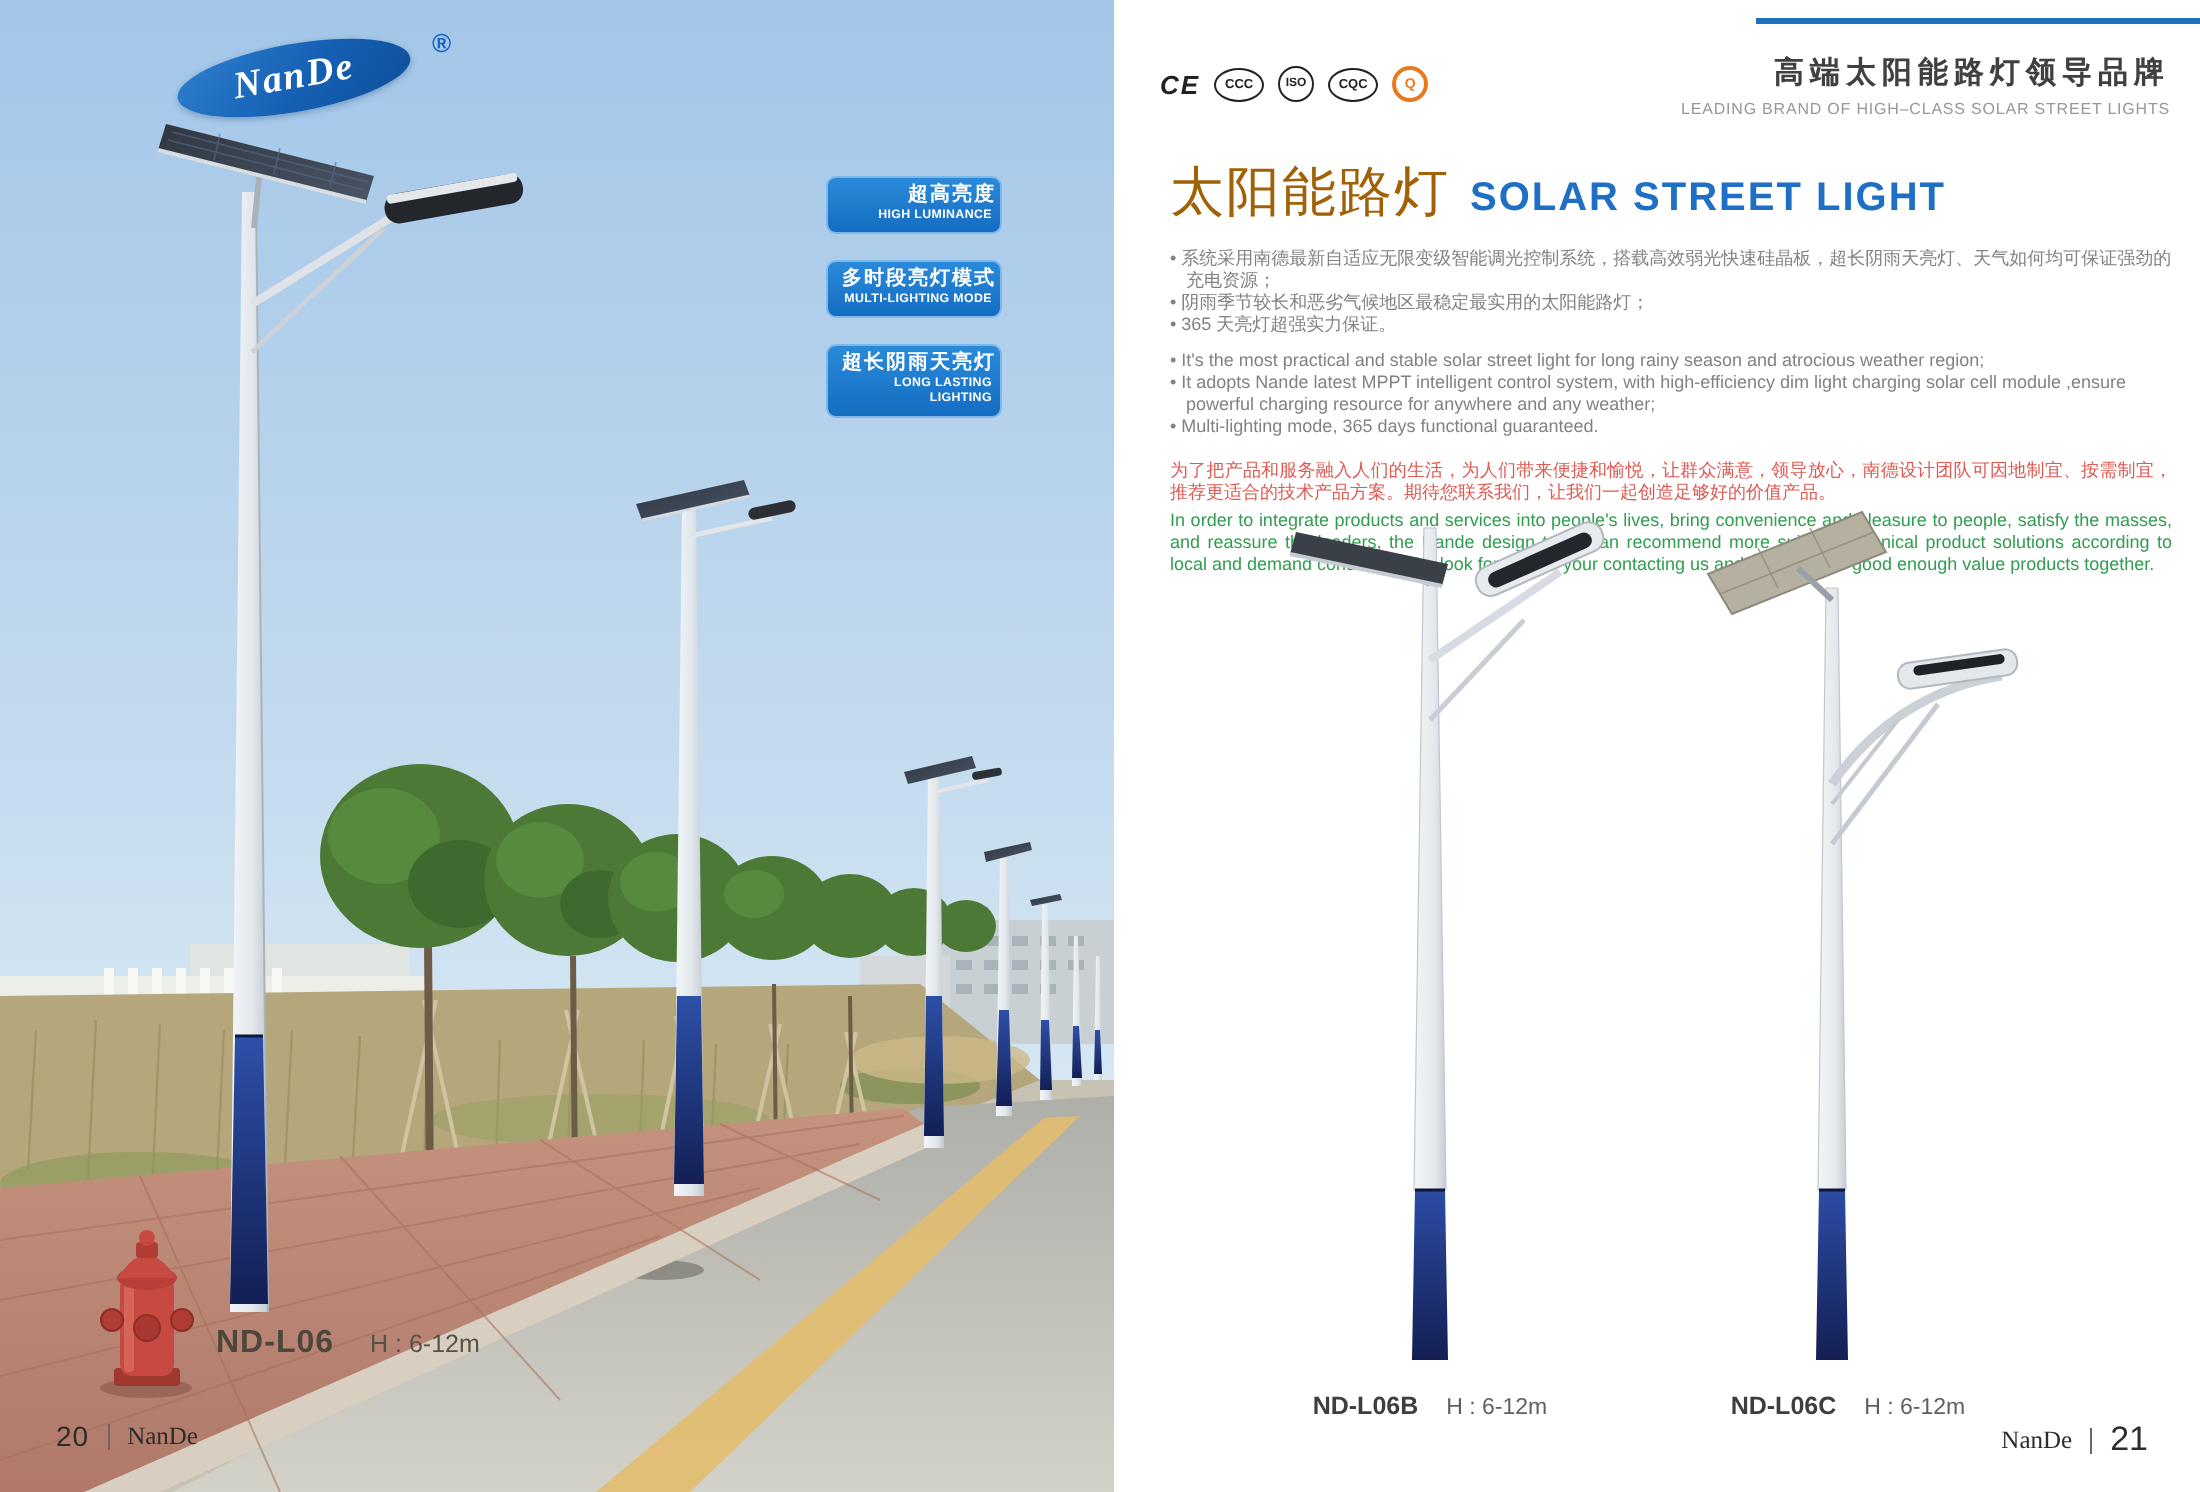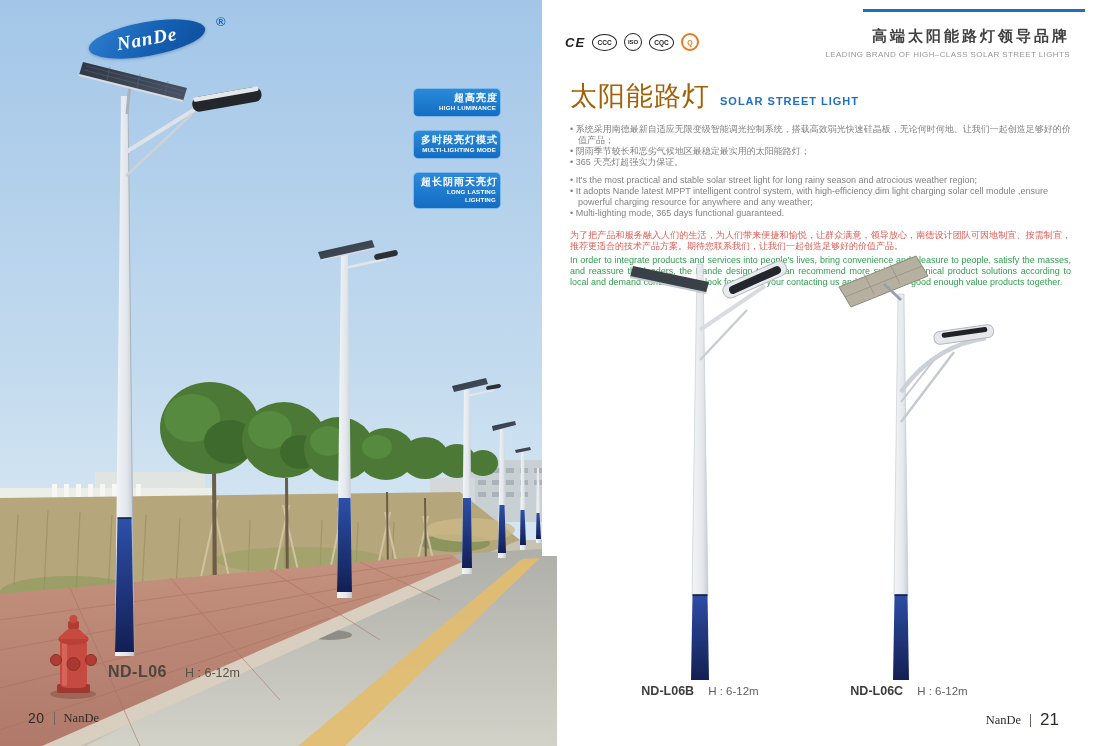--- a/index.html
+++ b/index.html
@@ -28,51 +28,51 @@
   .photo-label { position:absolute; left:108px; top:663px; display:flex; align-items:baseline; gap:18px; }
   .photo-label .model { font-size:16px; font-weight:bold; color:#4c463c; letter-spacing:.5px; }
   .photo-label .height { font-size:12.5px; color:#575247; }
 
   .footer-left { position:absolute; left:28px; top:710px; display:flex; align-items:center; gap:9px; color:#2e2c28; }
   .footer-left .pageno { font-size:14px; letter-spacing:.5px; }
   .footer-sep { width:1px; height:13px; background:#6b675e; }
   .footer-brand { font-family:"Liberation Serif",serif; font-size:12.5px; }
 
   
-  .page-right { position:absolute; left:542px; top:0; width:543px; height:556px; background:#fff; }
+  .page-right { position:absolute; left:557px; top:0; width:543px; height:556px; background:#fff; }
   .top-rule { position:absolute; right:0; top:9px; width:222px; height:3px; background:#1e6fbe; }
 
   .certs { position:absolute; left:23px; top:33px; display:flex; align-items:center; gap:7px; }
   .cert { display:flex; align-items:center; justify-content:center; color:#222; font-weight:bold; }
   .cert-ce { font-size:13px; letter-spacing:1px; font-style:italic; }
   .cert-oval { width:25px; height:17px; border:1.6px solid #222; border-radius:50%; font-size:6.5px; }
   .cert-circle { width:18px; height:18px; border:1.6px solid #222; border-radius:50%; font-size:6px; }
   .cert-orange { width:18px; height:18px; border:2px solid #e87a1e; border-radius:50%; color:#e87a1e; font-size:7px; }
 
   .hdr-titles { position:absolute; right:15px; top:27px; text-align:right; }
   .hdr-zh { color:#404040; font-size:15px; font-weight:bold; letter-spacing:3px; }
   .hdr-en { margin-top:4px; color:#979797; font-size:8px; letter-spacing:.4px; }
 
   .intro { position:absolute; left:28px; right:14px; top:78px; }
   .intro-title { display:flex; align-items:baseline; gap:10px; }
   .title-zh { color:#a16207; font-size:27px; letter-spacing:1px; }
-  .title-en { color:#1f6fc4; font-size:11px; font-weight:bold; letter-spacing:1px; }
+  .title-en { color:#1f6fc4; font-size:20px; font-weight:bold; letter-spacing:1px; }
   .blist { list-style:none; margin-top:10px; }
   .blist li { font-size:9px; color:#828282; line-height:11px; padding-left:8px; text-indent:-8px; }
   .blist li::before { content:"• "; }
   .blist-en { margin-top:7px; }
   .promo { margin-top:11px; font-size:9px; line-height:11px; text-align:justify; }
   .promo-red { color:#e05a52; }
   .promo-green { color:#2f9e4f; margin-top:3px; }
 
   .product { position:absolute; width:190px; }
   .product-b { left:63px; top:252px; }
   .product-c { left:272px; top:252px; }
   .product svg { display:block; }
-  .prod-label { display:flex; justify-content:center; align-items:baseline; gap:14px; margin-top:0;text-align:right; }
+  .prod-label { display:flex; justify-content:center; align-items:baseline; gap:14px; margin-top:12px;text-align:right; }
   .prod-label .model { font-size:12.5px; font-weight:bold; color:#3e3e3e; }
   .prod-label .height { font-size:11.5px; color:#5f5f5f; }
 
   .footer-right { position:absolute; right:26px; top:710px; display:flex; align-items:center; gap:9px; color:#2e2c28; }
   .footer-right .pageno { font-size:17px; }
 </style>
 </head>
 <body>
 
 <div class="spread">
@@ -339,21 +339,21 @@
       <div class="hdr-zh">高端太阳能路灯领导品牌</div>
       <div class="hdr-en">LEADING BRAND OF HIGH–CLASS SOLAR STREET LIGHTS</div>
     </div>
 
     <div class="intro">
       <div class="intro-title">
         <span class="title-zh">太阳能路灯</span>
         <span class="title-en">SOLAR STREET LIGHT</span>
       </div>
       <ul class="blist">
-        <li>系统采用南德最新自适应无限变级智能调光控制系统，搭载高效弱光快速硅晶板，无论何时何地、让我们一起创造足够好的价值产品；</li>
+        <li>系统采用南德最新自适应无限变级智能调光控制系统，搭载高效弱光快速硅晶板，超长阴雨天亮灯、天气如何均可保证强劲的充电资源；</li>
         <li>阴雨季节较长和恶劣气候地区最稳定最实用的太阳能路灯；</li>
         <li>365 天亮灯超强实力保证。</li>
       </ul>
       <ul class="blist blist-en">
         <li>It's the most practical and stable solar street light for long rainy season and atrocious weather region;</li>
         <li>It adopts Nande latest MPPT intelligent control system, with high-efficiency dim light charging solar cell module ,ensure powerful charging resource for anywhere and any weather;</li>
         <li>Multi-lighting mode, 365 days functional guaranteed.</li>
       </ul>
       <p class="promo promo-red">为了把产品和服务融入人们的生活，为人们带来便捷和愉悦，让群众满意，领导放心，南德设计团队可因地制宜、按需制宜，推荐更适合的技术产品方案。期待您联系我们，让我们一起创造足够好的价值产品。</p>
       <p class="promo promo-green">In order to integrate products and services into people's lives, bring convenience and pleasure to people, satisfy the masses, and reassure the leaders, the Nande design team can recommend more suitable technical product solutions according to local and demand conditions. We look forward to your contacting us and let us create good enough value products together.</p>

